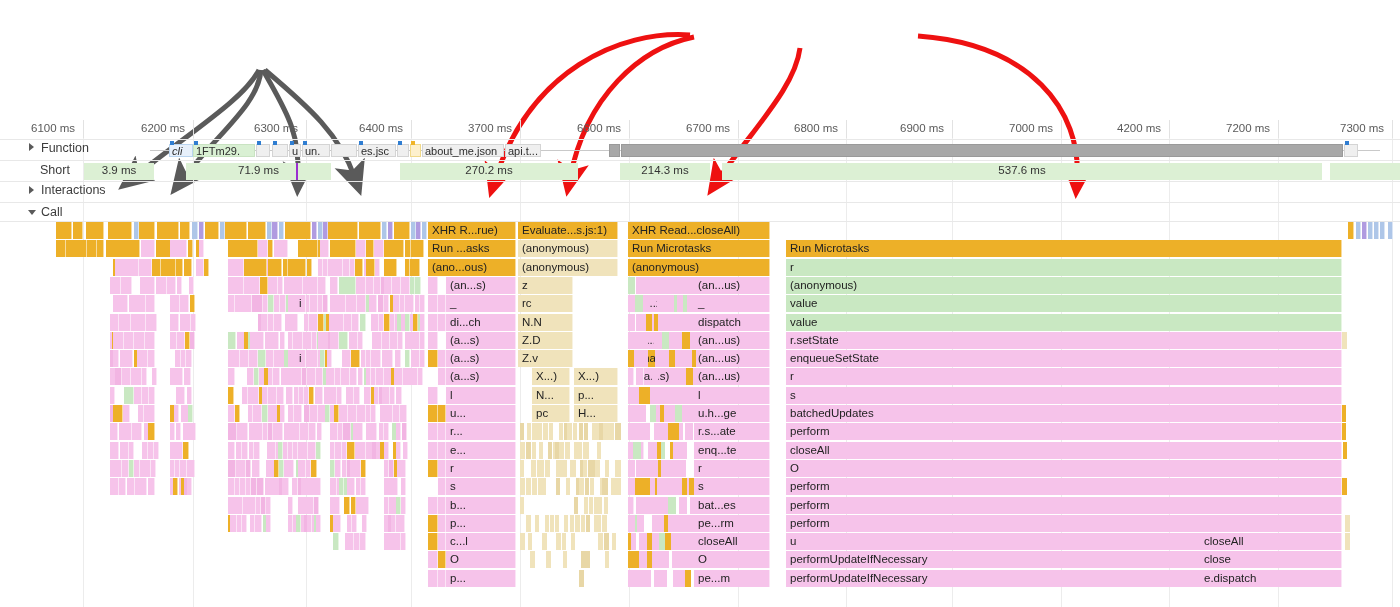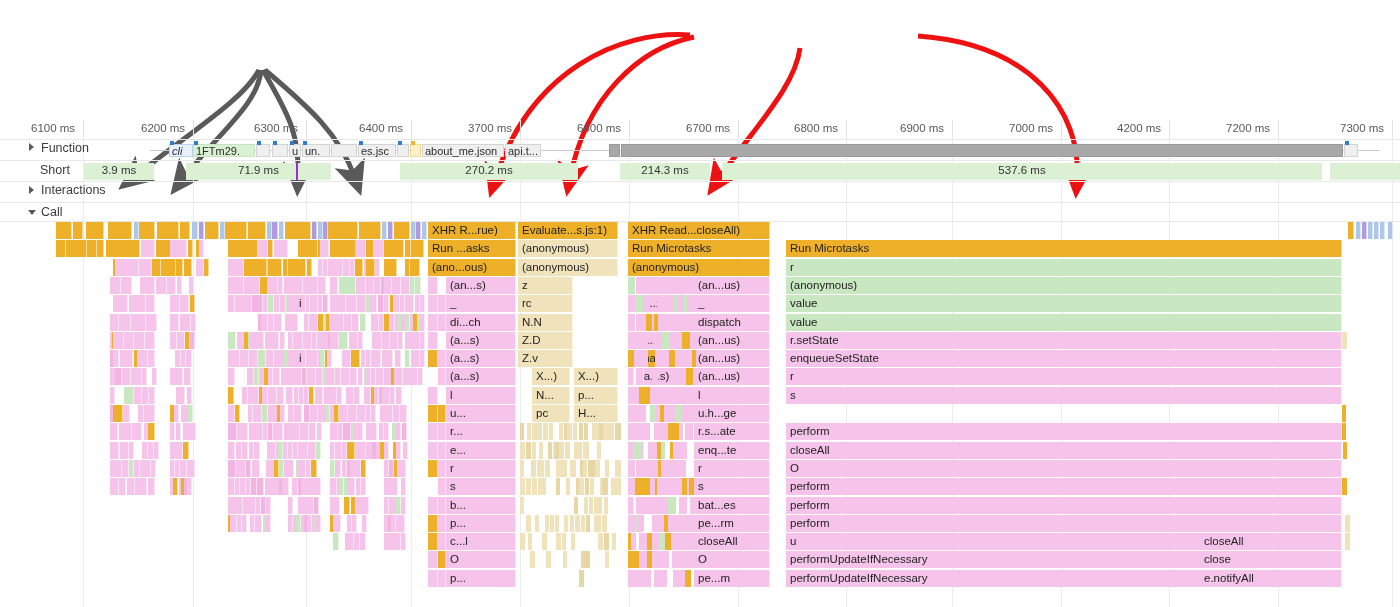--- a/index.html
+++ b/index.html
@@ -959,32 +959,33 @@
       <div class="fb c-pink" style="left: 694px; width: 76px; top: 347.7px;">pe...m</div>
       <div class="fb c-orange" style="left: 786px; width: 556px; top: 18.3px;">Run Microtasks</div>
       <div class="fb c-green" style="left: 786px; width: 556px; top: 36.6px;">r</div>
       <div class="fb c-green" style="left: 786px; width: 556px; top: 54.9px;">(anonymous)</div>
       <div class="fb c-green" style="left: 786px; width: 556px; top: 73.2px;">value</div>
       <div class="fb c-green" style="left: 786px; width: 556px; top: 91.5px;">value</div>
       <div class="fb c-pink" style="left: 786px; width: 556px; top: 128.1px;">enqueueSetState</div>
       <div class="fb c-pink" style="left: 786px; width: 556px; top: 109.8px;">r.setState</div>
       <div class="fb c-pink" style="left: 786px; width: 556px; top: 146.4px;">r</div>
       <div class="fb c-pink" style="left: 786px; width: 556px; top: 164.7px;">s</div>
+      <div class="fb c-pink" style="left: 786px; width: 556px; top: 183px;">batchedUpdates</div>
       <div class="fb c-pink" style="left: 786px; width: 556px; top: 201.3px;">perform</div>
       <div class="fb c-pink" style="left: 786px; width: 556px; top: 219.6px;">closeAll</div>
       <div class="fb c-pink" style="left: 786px; width: 556px; top: 237.9px;">O</div>
       <div class="fb c-pink" style="left: 786px; width: 556px; top: 256.2px;">perform</div>
       <div class="fb c-pink" style="left: 786px; width: 556px; top: 274.5px;">perform</div>
       <div class="fb c-pink" style="left: 786px; width: 556px; top: 292.8px;">perform</div>
       <div class="fb c-pink" style="left: 786px; width: 556px; top: 311.1px;">u</div>
       <div class="fb c-pink" style="left: 786px; width: 556px; top: 329.4px;">performUpdateIfNecessary</div>
       <div class="fb c-pink" style="left: 786px; width: 556px; top: 347.7px;">performUpdateIfNecessary</div>
       <div class="fb c-pink" style="left: 1200px; width: 142px; top: 311.1px;">closeAll</div>
       <div class="fb c-pink" style="left: 1200px; width: 142px; top: 329.4px;">close</div>
-      <div class="fb c-pink" style="left: 1200px; width: 142px; top: 347.7px;">e.notifyAll</div>
+      <div class="fb c-pink" style="left: 1200px; width: 142px; top: 347.7px;">e.dispatch</div>
       <div class="fb c-pink" style="left: 428px; width: 10px; top: 54.9px;"></div>
       <div class="fb c-pink" style="left: 428px; width: 10px; top: 73.2px;"></div>
       <div class="fb c-pink" style="left: 428px; width: 10px; top: 91.5px;"></div>
       <div class="fb c-pink" style="left: 428px; width: 10px; top: 109.8px;"></div>
       <div class="fb c-orange" style="left: 428px; width: 10px; top: 128.1px;"></div>
       <div class="fb c-pink" style="left: 428px; width: 10px; top: 164.7px;"></div>
       <div class="fb c-orange" style="left: 428px; width: 10px; top: 183px;"></div>
       <div class="fb c-pink" style="left: 428px; width: 10px; top: 201.3px;"></div>
       <div class="fb c-pink" style="left: 428px; width: 10px; top: 219.6px;"></div>
       <div class="fb c-orange" style="left: 428px; width: 10px; top: 237.9px;"></div>

